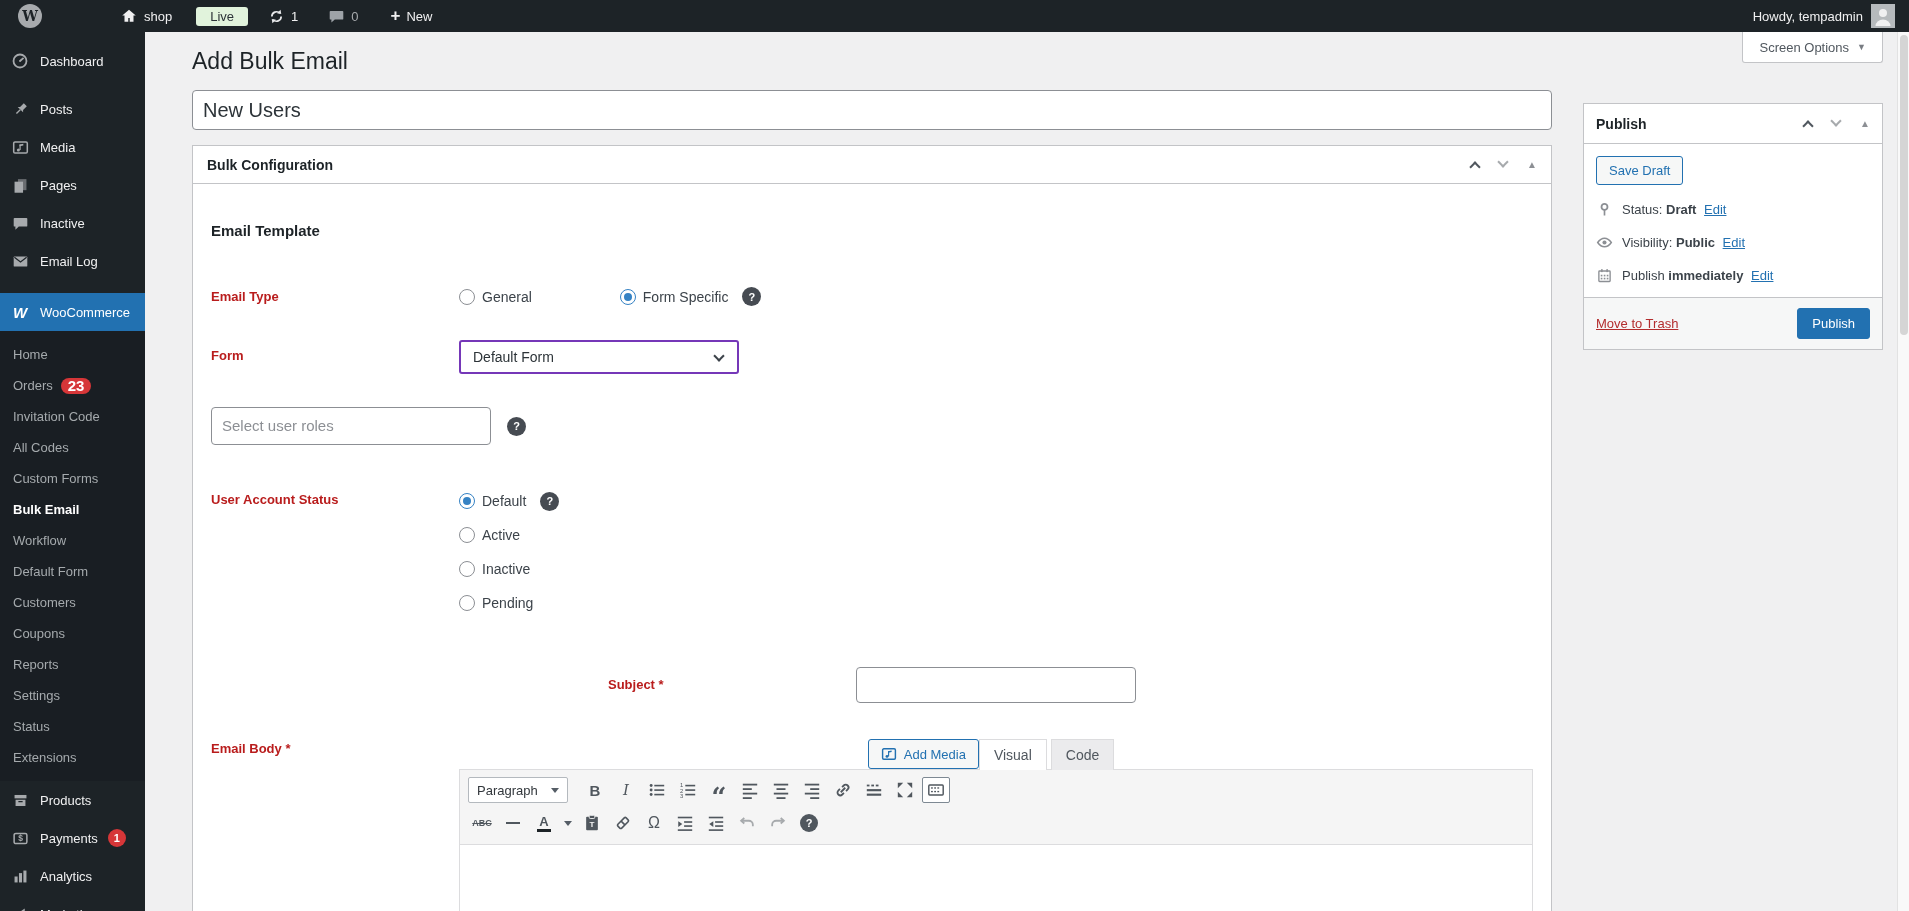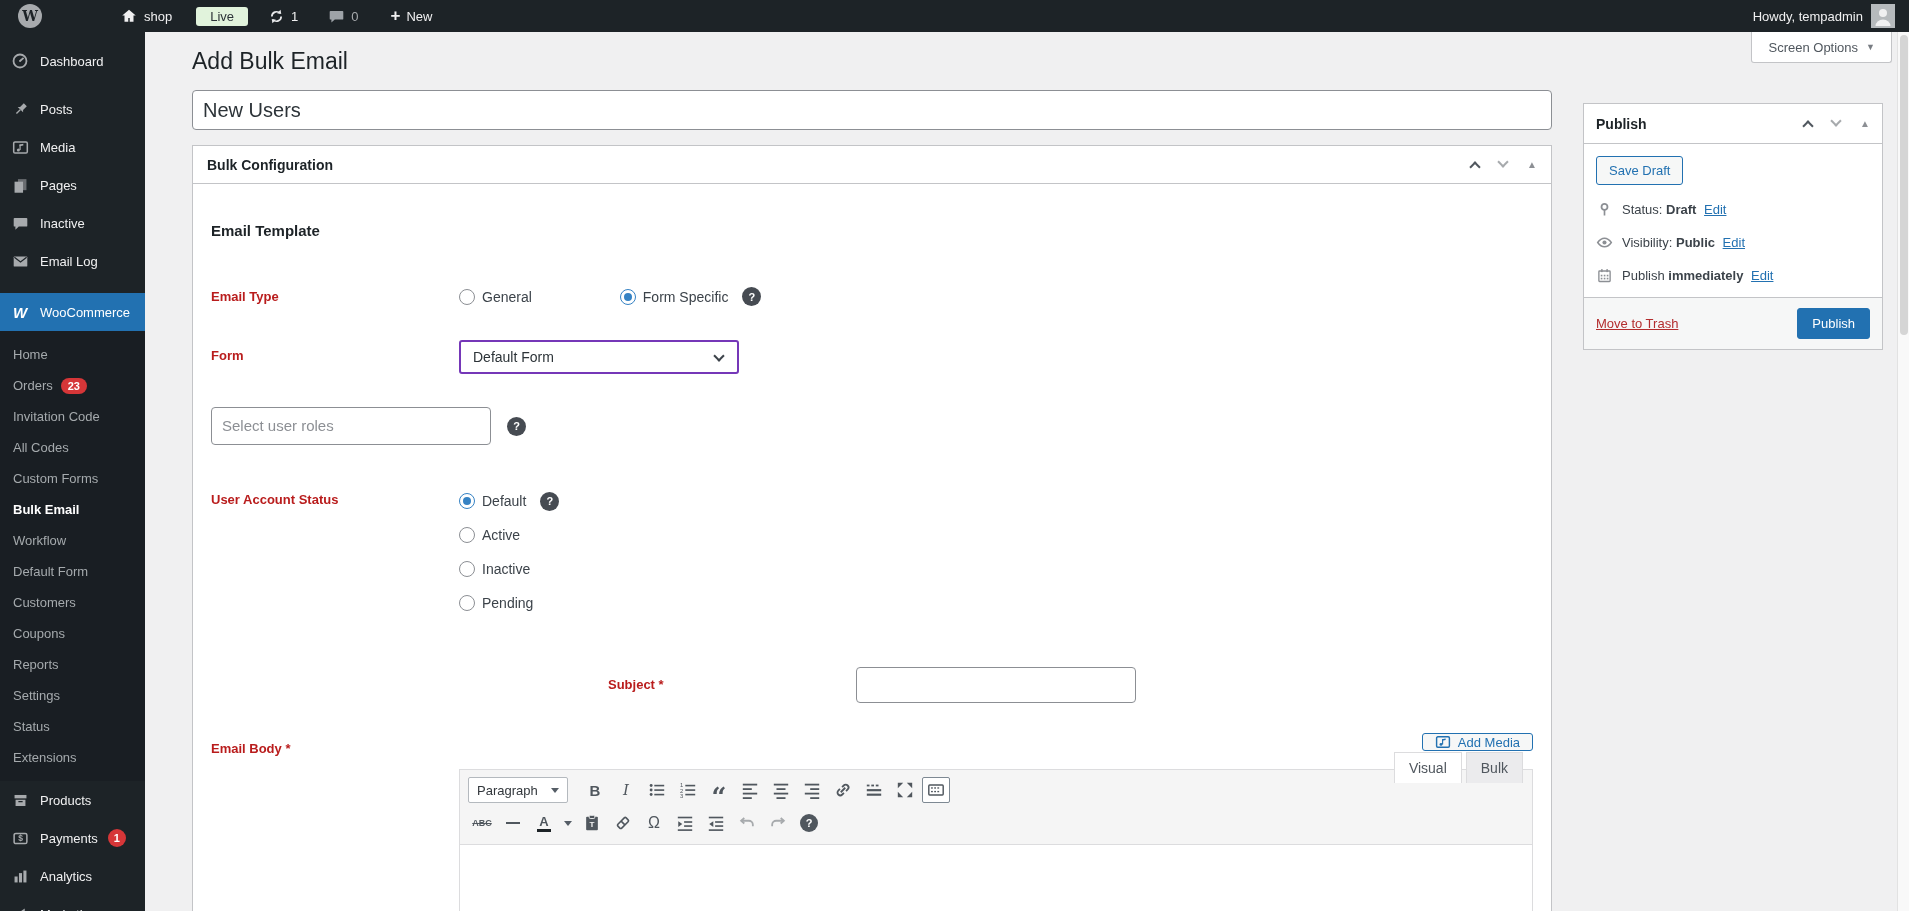--- a/index.html
+++ b/index.html
@@ -25,26 +25,26 @@
   .menu-item { height:38px; display:flex; align-items:center; gap:10px; padding-left:10px; cursor:pointer; color:#f0f0f1; }
   .menu-item .mi-icon { width:20px; display:flex; justify-content:center; color:#a7aaad; }
   .menu-item.first { margin-top:12px; height:34px; }
   .menu-sep { height:12px; }
   .menu-item.wc-active { background:#2271b1; color:#fff; margin-top:13px; }
   .menu-item.wc-active .mi-icon { color:#fff; }
   .woo-w { font-weight:800; font-size:15px; font-style:italic; }
   .submenu { background:#191e23; padding:8px 0 8px 0; }
   .submenu a { display:flex; align-items:center; gap:8px; height:31px; padding-left:13px; color:#a5aaad; text-decoration:none; cursor:pointer; }
   .submenu a.current { color:#fff; font-weight:bold; }
-  .badge-red { background:#d63638; color:#fff; border-radius:9px; padding:1px 7px; font-size:11px; font-weight:bold; line-height:14px; }
+  .badge-red { background:#d63638; color:#fff; border-radius:9px; padding:1px 7px; font-size:15px; font-weight:bold; line-height:14px; }
   .badge-circle { background:#d63638; color:#fff; border-radius:50%; width:18px; height:18px; display:flex; align-items:center; justify-content:center; font-size:11px; font-weight:bold; }
 
   
   .content { position:absolute; left:145px; top:32px; width:1764px; height:879px; }
-  .screen-options { position:absolute; top:0; right:17px; height:31px; background:#fff; border:1px solid #c3c4c7; border-top:none; border-radius:0 0 3px 3px; color:#50575e; display:flex; align-items:center; gap:8px; padding:0 16px; cursor:pointer; }
+  .screen-options { position:absolute; top:0; right:26px; height:31px; background:#fff; border:1px solid #c3c4c7; border-top:none; border-radius:0 0 3px 3px; color:#50575e; display:flex; align-items:center; gap:8px; padding:0 16px; cursor:pointer; }
   .tri-down { font-size:9px; color:#787c82; }
   h1.page-title { margin:16px 0 0 47px; font-size:23px; font-weight:500; color:#1d2327; }
   .title-input { display:block; margin:15px 0 0 47px; width:1360px; height:40px; border:1px solid #8c8f94; border-radius:4px; background:#fff; padding:3px 10px; font-size:20px; color:#2c3338; font-family:"Liberation Sans", sans-serif; }
 
   .postbox { margin:15px 0 0 47px; width:1360px; background:#fff; border:1px solid #c3c4c7; }
   .postbox-header { height:38px; display:flex; align-items:center; padding:0 14px; border-bottom:1px solid #c3c4c7; }
   .postbox-header .pb-title { flex:1; font-size:14px; font-weight:bold; color:#1d2327; }
   .handles { display:flex; align-items:center; gap:20px; }
   .chev { display:inline-block; width:8px; height:8px; border-right:2px solid #50575e; border-bottom:2px solid #50575e; cursor:pointer; }
   .chev.up { transform:rotate(-135deg); margin-top:5px; }
@@ -65,21 +65,21 @@
 
   .fake-select { width:280px; height:34px; border:2px solid #7537b8; border-radius:3px; background:#fff; display:flex; align-items:center; padding:0 12px; font-size:14px; color:#2c3338; position:relative; cursor:pointer; }
   .sel-chev { position:absolute; right:14px; top:10px; width:8px; height:8px; border-right:2px solid #3c434a; border-bottom:2px solid #3c434a; transform:rotate(45deg); }
   .text-input { width:280px; height:38px; border:1px solid #8c8f94; border-radius:4px; background:#fff; padding:0 10px; font-size:14px; color:#2c3338; font-family:"Liberation Sans", sans-serif; }
   .text-input::placeholder { color:#8c8f94; font-size:15px; }
   .subject-input { height:36px; }
   .radio-stack .radio-line { display:flex; align-items:center; height:22px; margin-bottom:12px; }
 
   
   .editor-area { width:1076px; }
-  .media-tab-row { display:flex; justify-content:flex-start; align-items:flex-end; height:36px;flex-direction:column; }
+  .media-tab-row { display:flex; justify-content:center; align-items:flex-end; height:36px; }
   .add-media-btn { display:flex; align-items:center; gap:7px; height:30px; padding:0 12px; background:#f6f7f7; border:1px solid #2271b1; border-radius:3px; color:#2271b1; font-size:13px; cursor:pointer; }
   .editor-tabs { display:flex; gap:4px; margin-right:10px; }
   .etab { height:31px; display:flex; align-items:center; padding:0 14px; font-size:14px; color:#50575e; border:1px solid #dcdcde; border-bottom:none; cursor:pointer; position:relative; top:1px; }
   .etab.active { background:#fff; z-index:2; }
   .etab.inactive { background:#ebebed; }
   .editor-container { border:1px solid #dcdcde; background:#f5f5f5; }
   .mce-row { display:flex; align-items:center; gap:3px; padding:7px 8px 4px 8px; }
   .mce-row.second { padding:3px 8px 8px 8px; }
   .para-select { width:100px; height:26px; background:#fff; border:1px solid #b4b9be; border-radius:2px; display:flex; align-items:center; justify-content:space-between; padding:0 8px; font-size:13px; color:#32373c; margin-right:10px; cursor:pointer; }
   .para-caret { width:0; height:0; border-left:4px solid transparent; border-right:4px solid transparent; border-top:5px solid #555d66; }
@@ -416,21 +416,21 @@
                     <rect x="2" y="3.5" width="16" height="13" rx="1.5" fill="none" stroke="#2271b1" stroke-width="1.8"></rect>
                     <circle cx="7.5" cy="13" r="1.8"></circle>
                     <rect x="8.8" y="6.5" width="1.4" height="6.5"></rect>
                     <path d="M8.8 6.5 l4.5 -1 v2 l-4.5 1 z"></path>
                   </svg>
               </span>
               <span>Add Media</span>
             </div>
             <div class="editor-tabs">
               <div class="etab active">Visual</div>
-              <div class="etab inactive">Bulk</div>
+              <div class="etab inactive">Code</div>
             </div>
           </div>
           <div class="editor-container">
 
             <div class="mce-row">
               <div class="para-select">
                 <span>Paragraph</span>
                 <span class="para-caret"></span>
               </div>
               <div class="mce-btn bold-g">B</div>

